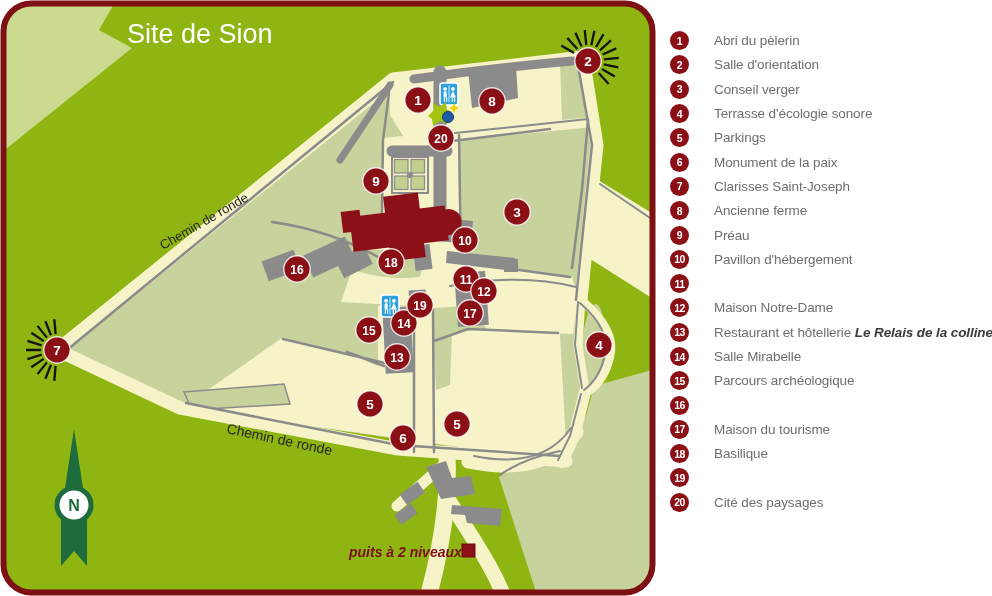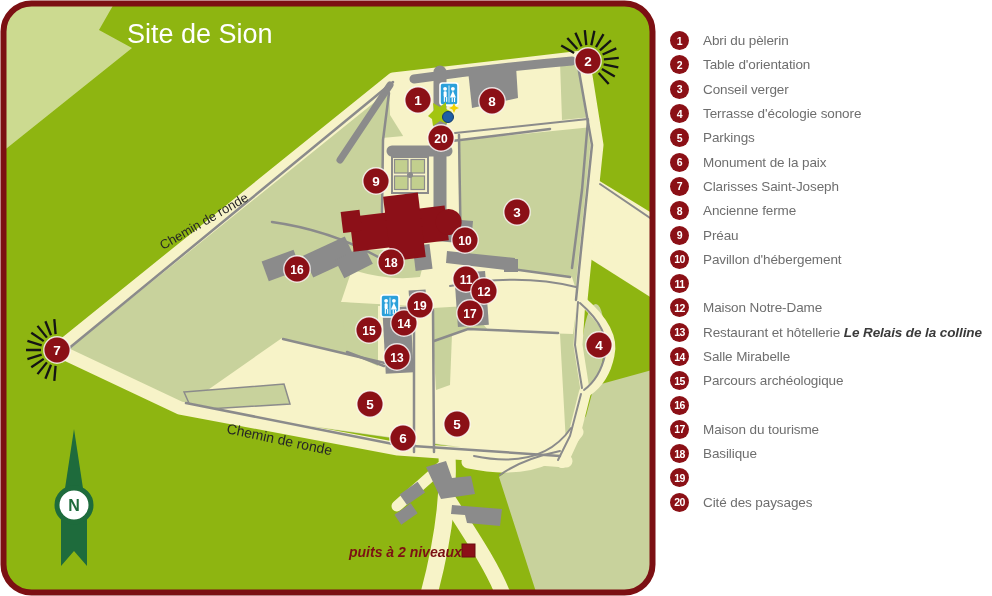--- a/index.html
+++ b/index.html
@@ -4,21 +4,21 @@
 <style>
   html,body{margin:0;padding:0;background:#fff;}
   .stage{position:relative;width:992px;height:596px;background:#ffffff;
          font-family:"Liberation Sans",sans-serif;overflow:hidden;}
   .map-wrap{position:absolute;left:0;top:0;width:660px;height:596px;}
   .legend{position:absolute;left:670px;top:31px;width:318px;}
   .legend-row{display:flex;align-items:center;height:19.3px;margin-bottom:5px;white-space:nowrap;}
   .badge{flex:0 0 19px;width:19px;height:19px;border-radius:50%;background:#8b1016;
          color:#fff;font-size:10.5px;font-weight:bold;display:flex;align-items:center;
          justify-content:center;letter-spacing:-0.5px;}
-  .lg-label{margin-left:14px;font-size:13.5px;color:#6e6e6e;letter-spacing:-0.1px;}
+  .lg-label{margin-left:25px;font-size:13.5px;color:#6e6e6e;letter-spacing:-0.1px;}
   .lg-label i{color:#3a3a3a;font-weight:bold;}
   svg text{font-family:"Liberation Sans",sans-serif;}
 </style>
 </head>
 <body>
 
 <div class="stage">
 
   <div class="map-wrap">
   <svg width="660" height="596" viewBox="0 0 660 596">
@@ -290,21 +290,21 @@
   </svg>
   </div>
 
   <div class="legend">
       <div class="legend-row">
         <span class="badge">1</span>
         <span class="lg-label">Abri du pèlerin</span>
       </div>
       <div class="legend-row">
         <span class="badge">2</span>
-        <span class="lg-label">Table d'orientation</span>
+        <span class="lg-label">Salle d'orientation</span>
       </div>
       <div class="legend-row">
         <span class="badge">3</span>
         <span class="lg-label">Conseil verger</span>
       </div>
       <div class="legend-row">
         <span class="badge">4</span>
         <span class="lg-label">Terrasse d'écologie sonore</span>
       </div>
       <div class="legend-row">

